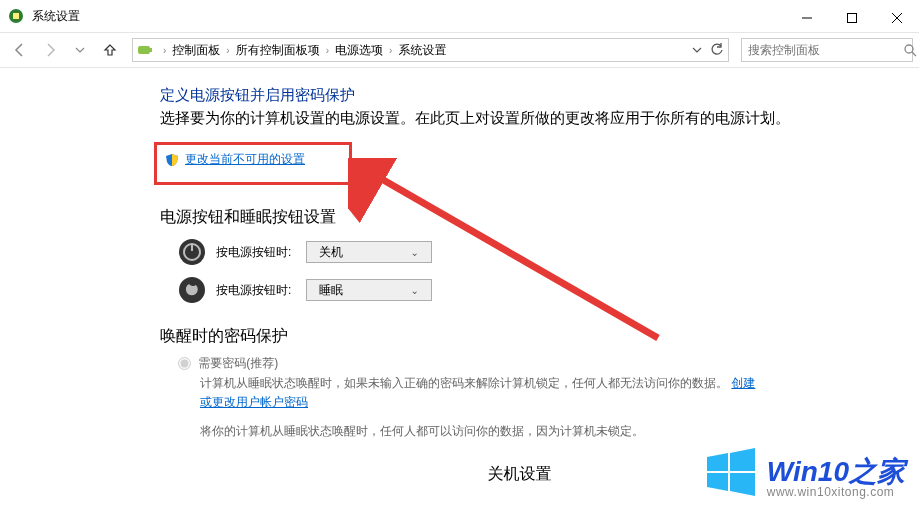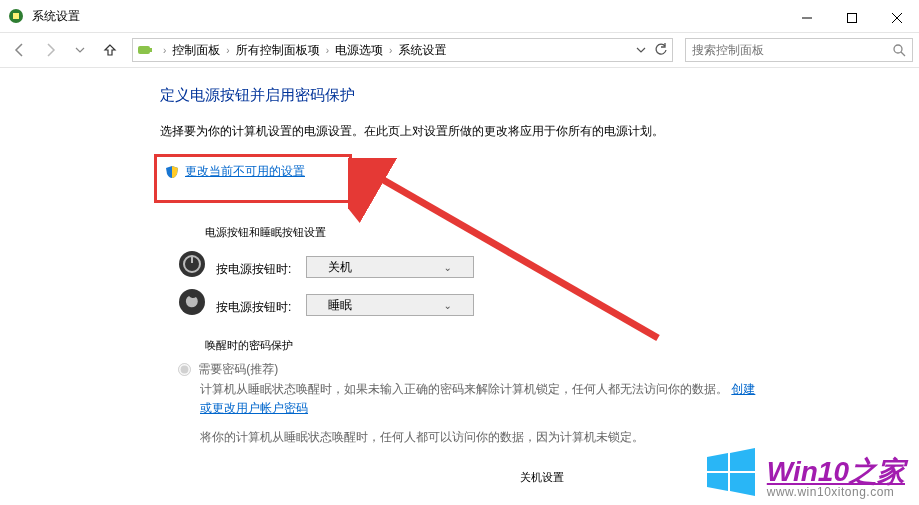--- a/index.html
+++ b/index.html
@@ -14,56 +14,56 @@
 
     
     .navbar { height: 36px; border-top: 1px solid #e5e5e5; border-bottom: 1px solid #e5e5e5; display: flex; align-items: center; padding: 0 6px; gap: 2px; }
     .nav-btn { width: 28px; height: 28px; display: flex; align-items: center; justify-content: center; color: #808080; }
     .nav-btn.up { color: #333; }
     .breadcrumbs { flex: 1; height: 24px; border: 1px solid #ccc; margin: 0 6px; display: flex; align-items: center; padding-left: 4px; gap: 2px; font-size: 12px; }
     .breadcrumbs .bc-icon { width: 16px; height: 16px; margin-right: 4px; }
     .breadcrumbs .sep { color: #888; font-size: 10px; padding: 0 4px; }
     .breadcrumbs .spacer { flex: 1; }
     .refresh-area { display: flex; align-items: center; padding-right: 4px; gap: 8px; color: #555; }
-    .searchbox { width: 228px; height: 24px; border: 1px solid #ccc; margin-left: 4px; display: flex; align-items: center; padding: 0 6px; color: #888; }
+    .searchbox { width: 172px; height: 24px; border: 1px solid #ccc; margin-left: 4px; display: flex; align-items: center; padding: 0 6px; color: #888; }
     .searchbox input { border: none; outline: none; flex: 1; font-size: 12px; color: #888; background: transparent; }
     .searchbox .s-icon { color: #888; }
 
     
     .content { padding: 18px 40px 0 160px; position: relative; }
-    .page-title { color: #003399; font-size: 15px; margin-bottom: 18px; }
-    .page-desc { font-size: 12px; margin-bottom: 14px; }
-
-    .red-box { border: 3px solid #e53935; display: inline-flex; align-items: center; padding: 6px 44px 20px 8px; margin-left: -6px; text-decoration: underline; }
+    .page-title { color: #003399; font-size: 15px; margin-bottom: 4px; }
+    .page-desc { font-size: 15px; margin-bottom: 14px; }
+
+    .red-box { border: 3px solid #e53935; display: inline-flex; align-items: center; padding: 6px 44px 14px 8px; margin-left: -6px; text-decoration: underline; }
     .shield { width: 14px; height: 14px; margin-right: 6px; }
     .link { color: #0066cc; text-decoration: underline; cursor: pointer; }
 
-    .section-title { font-size: 11px; margin-top: 22px; margin-bottom: 8px; margin-left: 45px; }
-
-    .row { display: flex; align-items: flex-end; margin: 10px 0 10px 18px; }
+    .section-title { font-size: 16px; margin-top: 22px; margin-bottom: 8px; }
+
+    .row { display: flex; align-items: center; margin: 10px 0 10px 18px; }
     .row-icon { width: 28px; height: 28px; margin-right: 10px; }
     .row-label { width: 90px; font-size: 12px; }
-    .combo { width: 168px; height: 22px; border: 1px solid #adadad; display: flex; align-items: center; justify-content: space-between; padding: 0 21px; font-size: 12px; background: #efefef; }
+    .combo { width: 126px; height: 22px; border: 1px solid #adadad; display: flex; align-items: center; justify-content: space-between; padding: 0 12px; font-size: 12px; background: #efefef; }
     .combo .chev { font-size: 10px; color: #555; }
 
     .pwd-section { margin-top: 14px; }
     .radio-item { margin: 6px 0 2px 18px; color: #666; font-size: 12px; }
     .radio-item input { margin-right: 4px; vertical-align: middle; }
     .radio-desc { margin: 2px 0 10px 40px; color: #666; font-size: 12px; line-height: 1.6; max-width: 560px; }
 
     .shutdown-section { margin-top: 12px; text-align: center; }
 
     
     .red-arrow { position: absolute; left: 348px; top: 90px; pointer-events: none; }
 
     
     .watermark { position: absolute; right: 14px; bottom: 6px; display: flex; align-items: flex-end; gap: 10px; }
     .watermark .wm-logo svg { display: block; }
     .watermark .wm-text { display: flex; flex-direction: column; align-items: flex-start; line-height: 1.05; }
-    .watermark .wm-main { font-size: 28px; font-weight: 600; color: #a21caf; font-style: italic; text-decoration: underline; }
+    .watermark .wm-main { font-size: 28px; font-weight: 600; color: #1d4ed8; font-style: italic; }
     .watermark .wm-sub { font-size: 12px; color: #888; letter-spacing: 0.5px; }
 
     
     svg { display: block; }
   </style>
 </head>
 <body>
 
 <div class="titlebar">
   <span class="app-icon">

